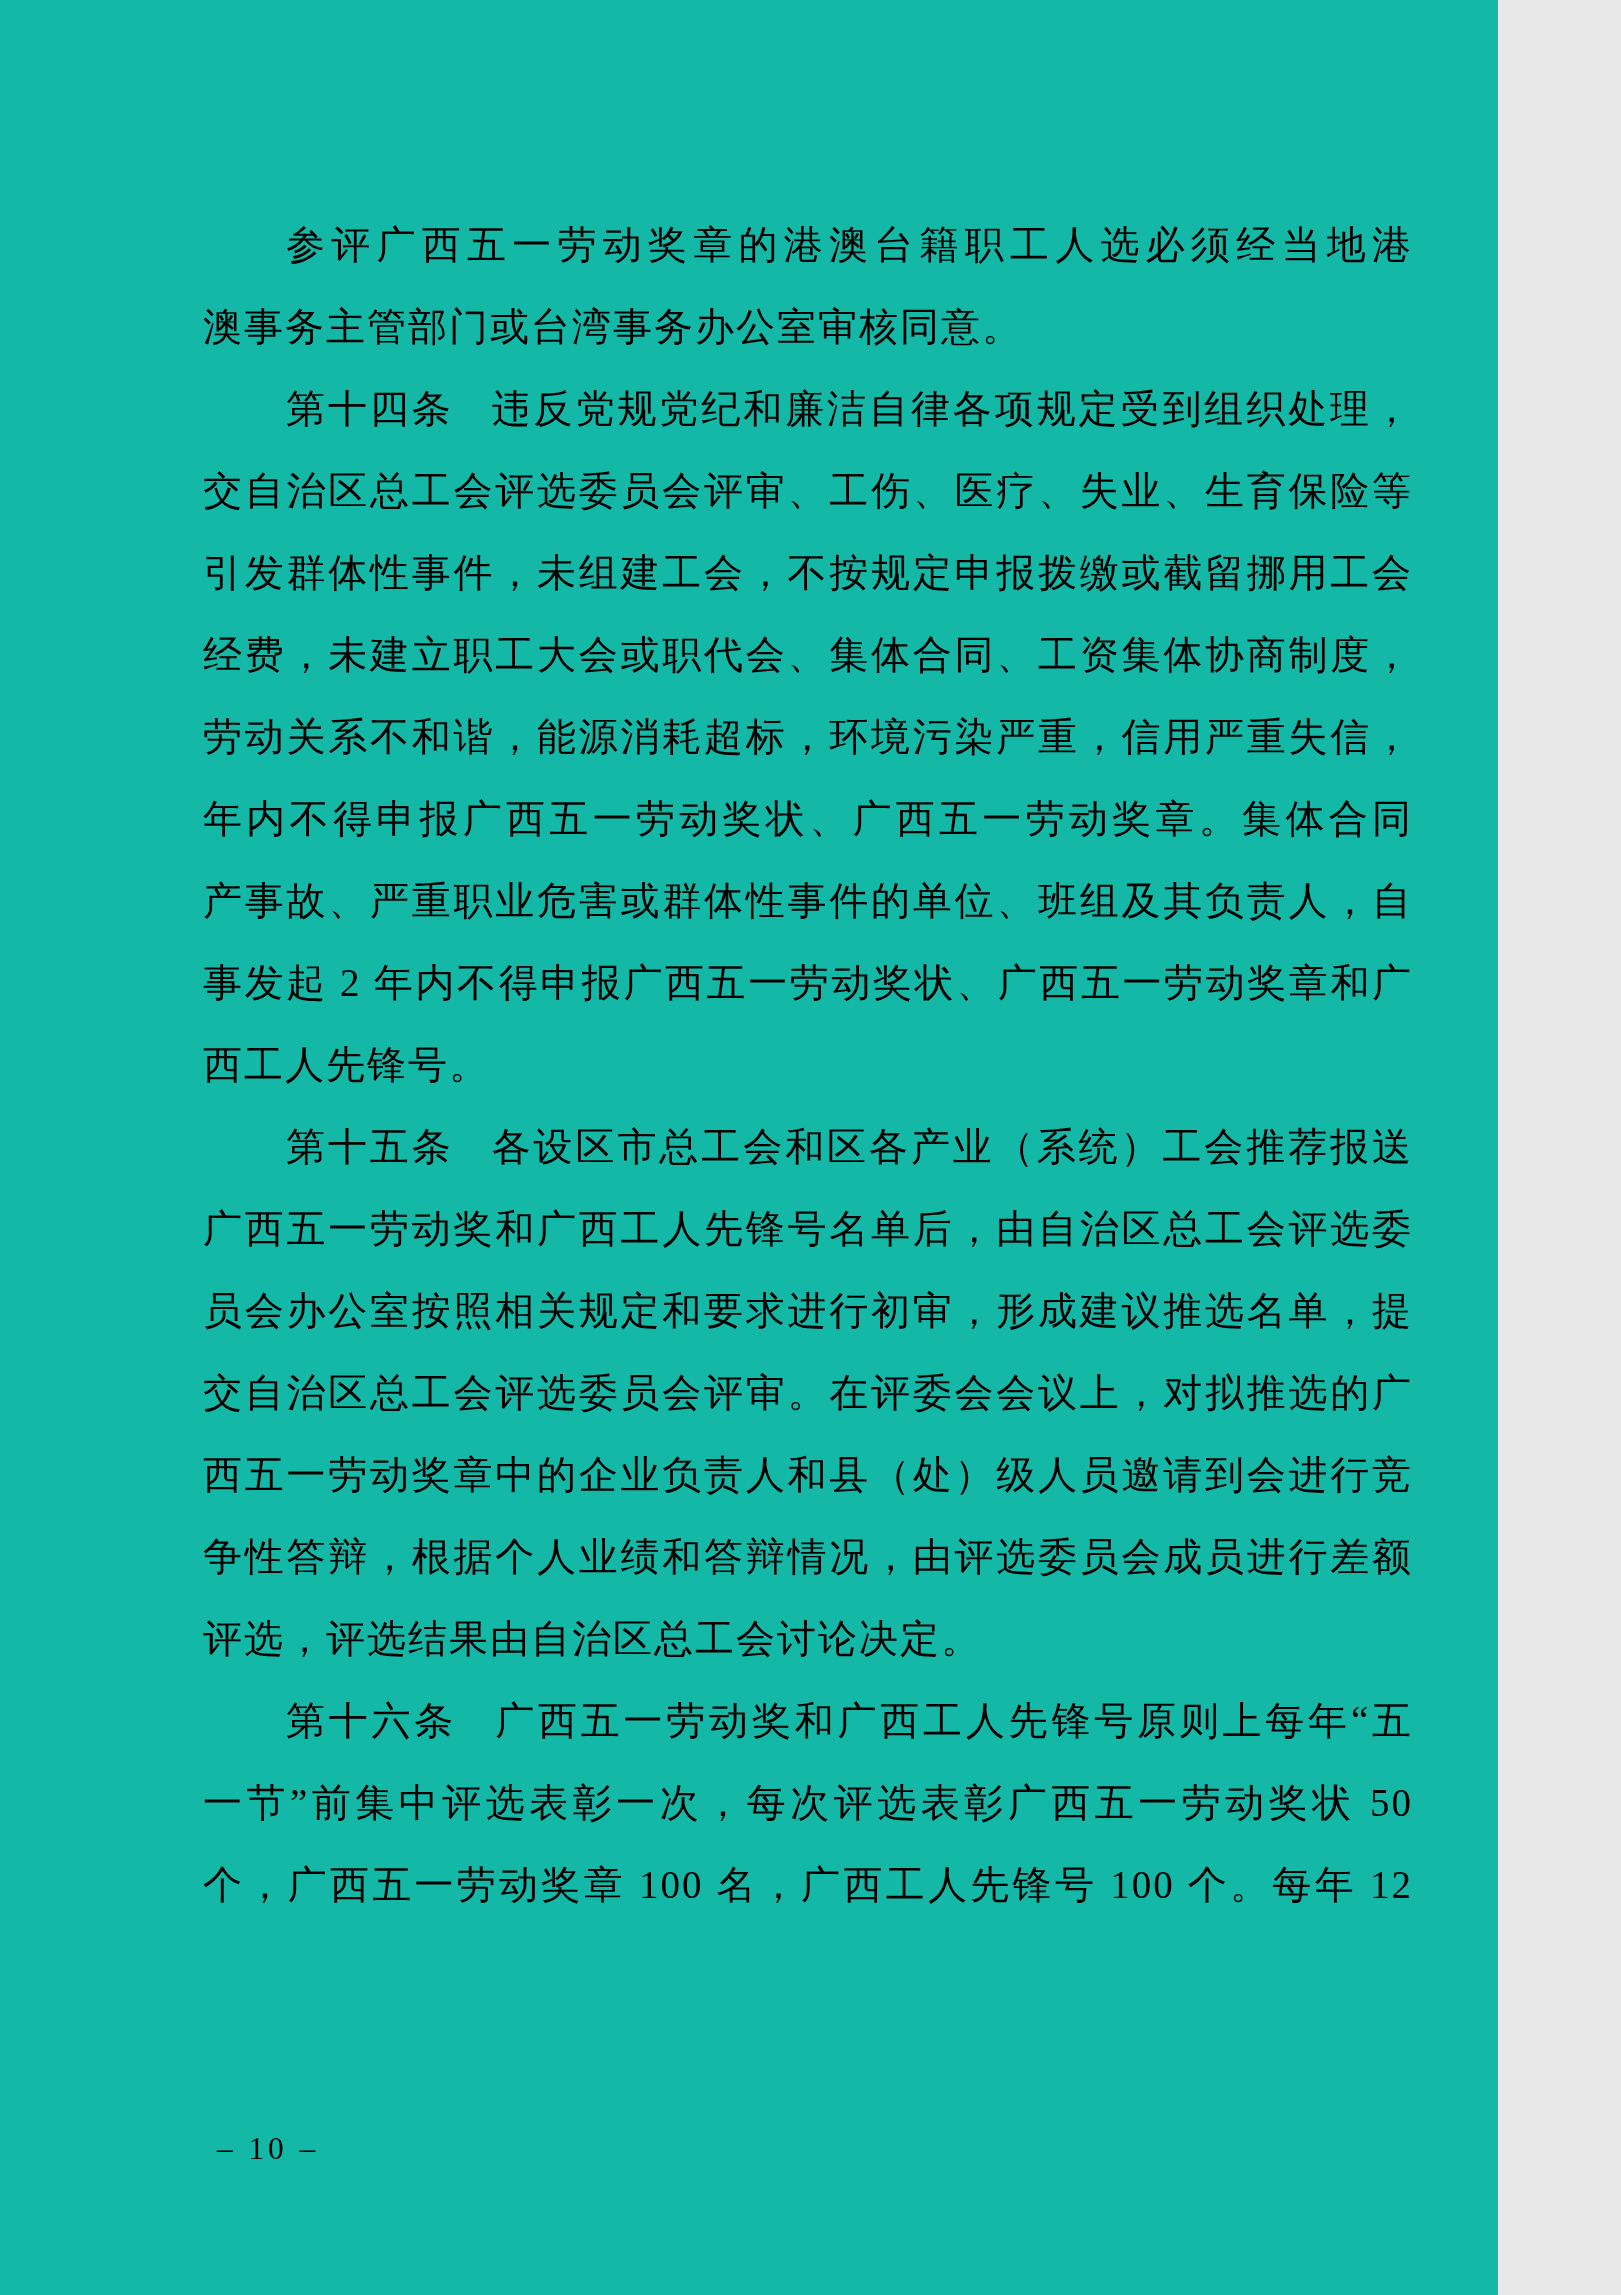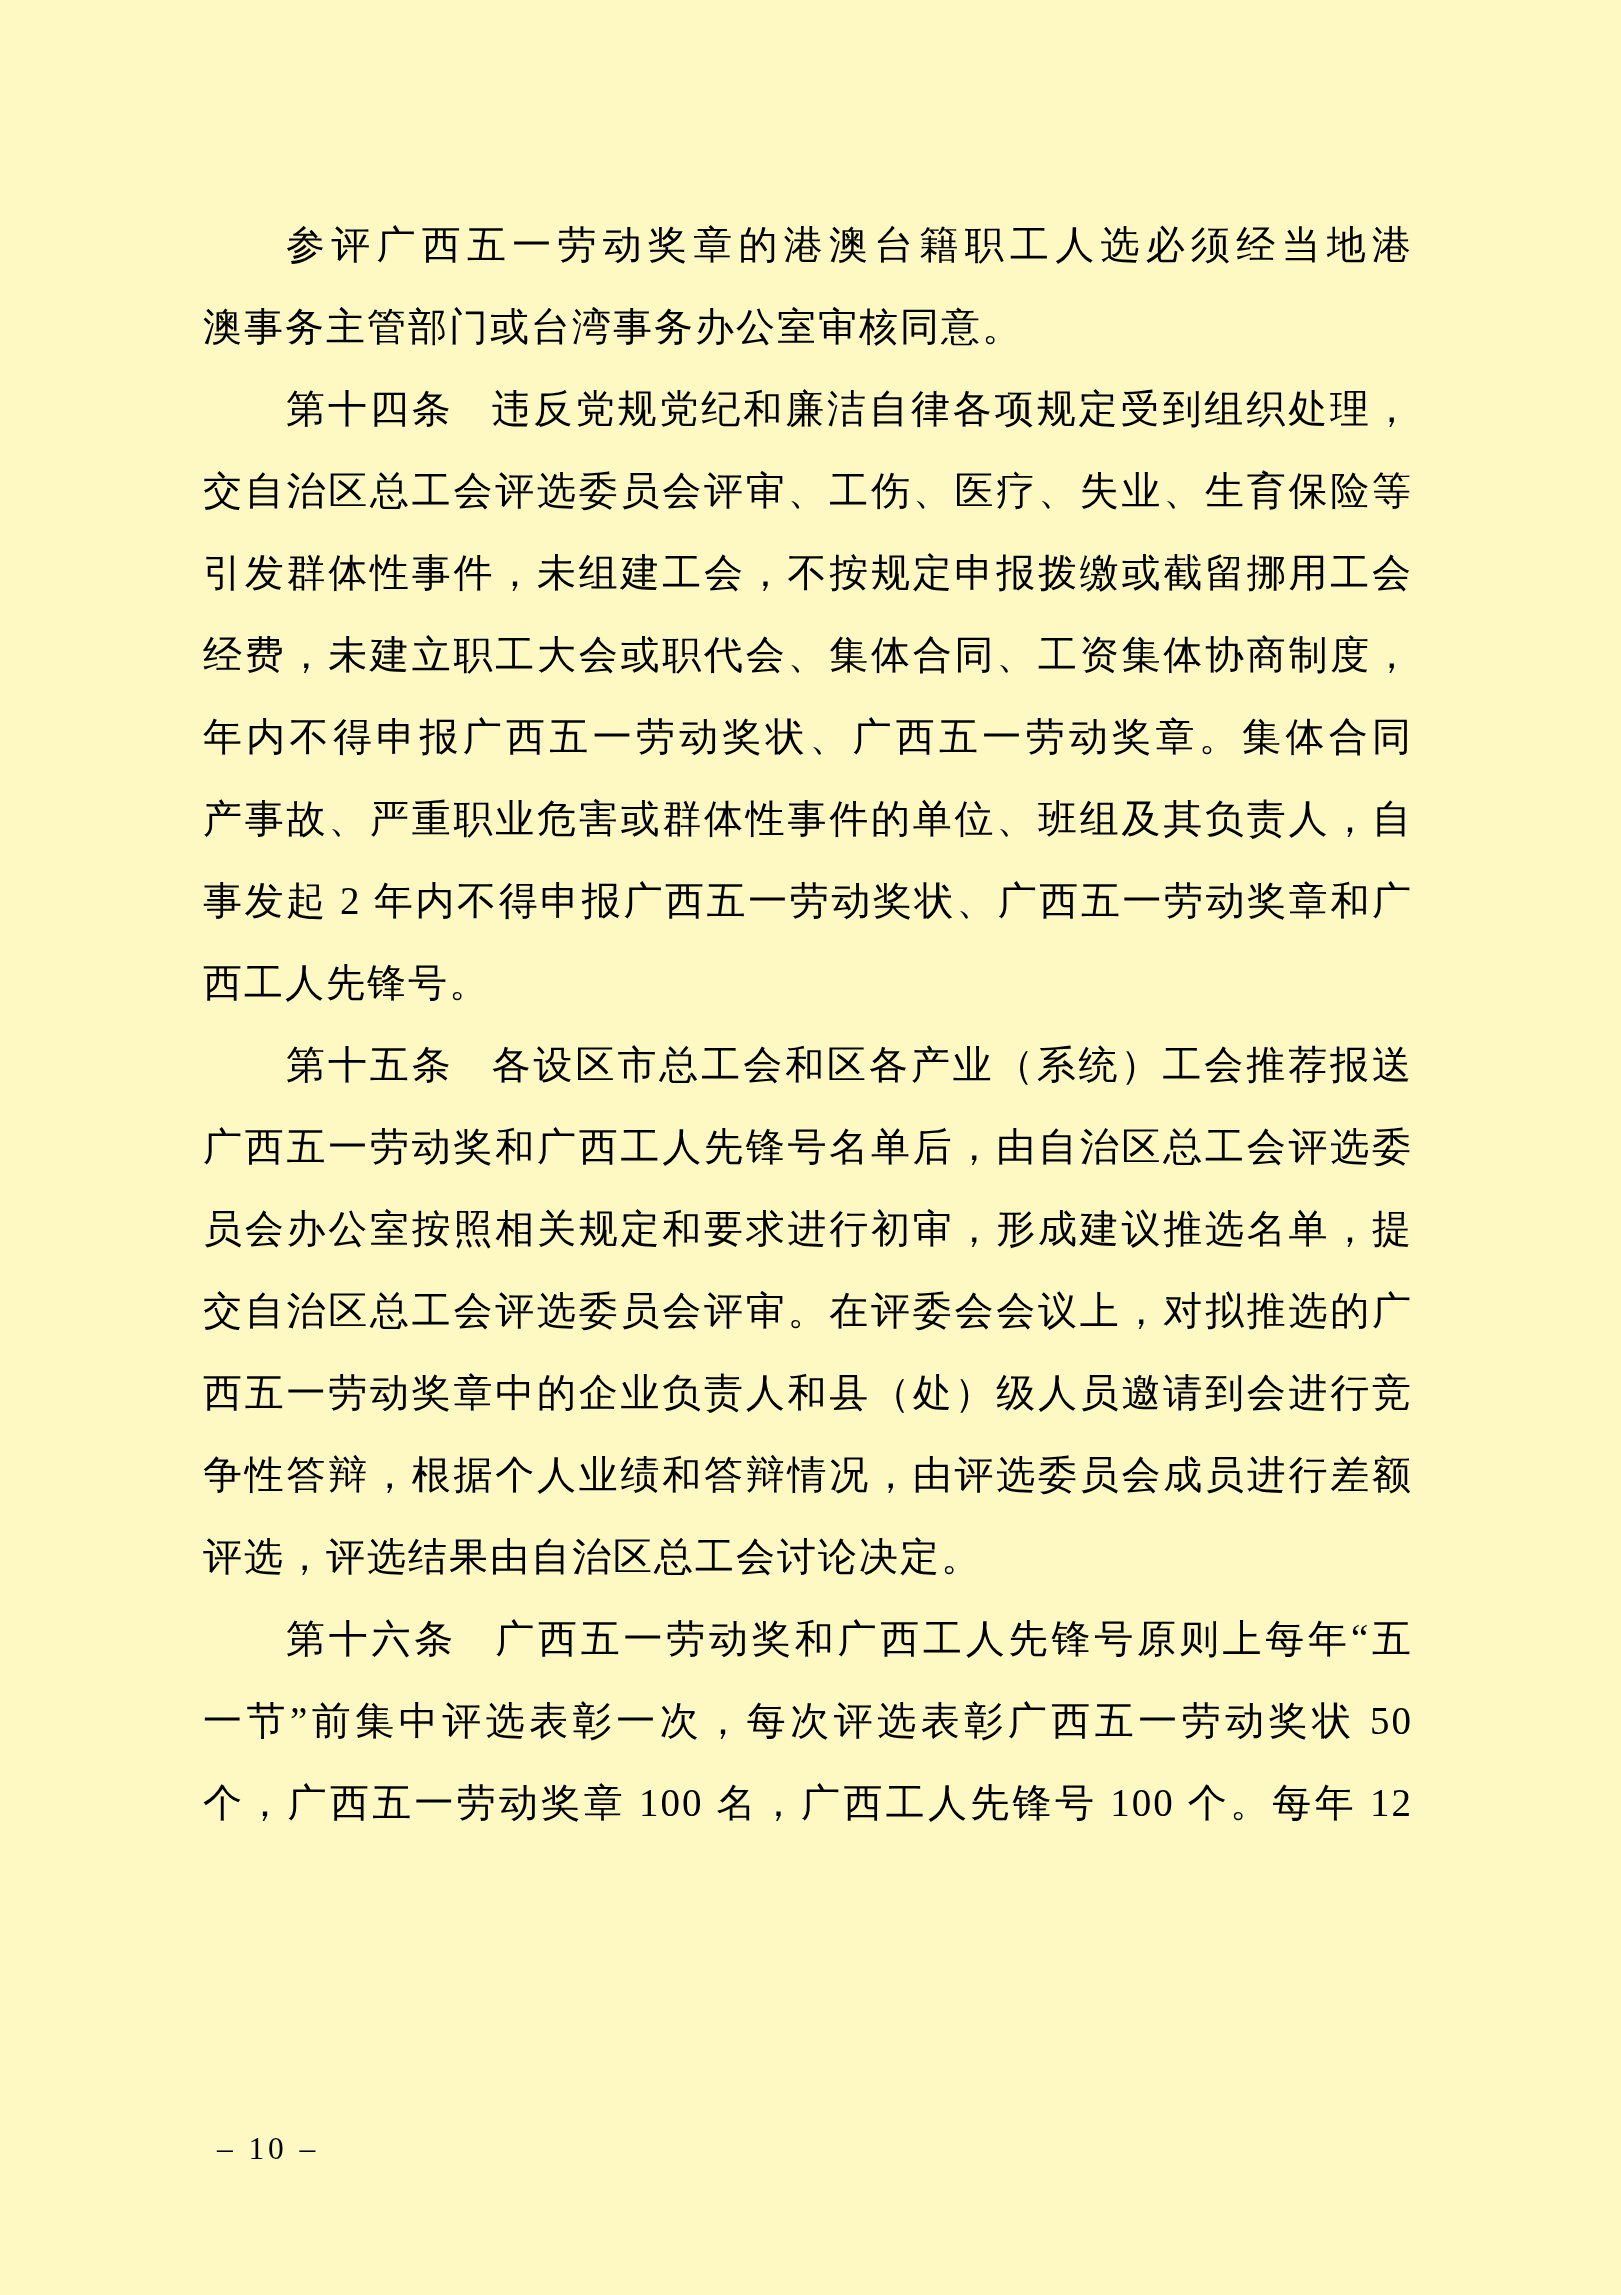--- a/index.html
+++ b/index.html
@@ -1,20 +1,20 @@
 <!DOCTYPE html>
 <html style="font-size:10.5px"><head>
 <meta charset="utf-8">
 <style>
   html,body{margin:0;padding:0;background:#e8e8e8;}
   .page{
     position:relative;
-    width:1621px;
+    width:1498px;
     height:2295px;
-    background:#fef9c3;
+    background:#14b8a6;
     overflow:hidden;
     font-family:"Liberation Serif","DejaVu Serif",serif;
     color:#000;
   }
   .body-text{
     position:absolute;
     left:203px;
     top:204px;
     width:1210px;
   }
@@ -56,20 +56,21 @@
 <div class="page">
   <div class="body-text">
 
     <div class="line indent"><span>参评广西五一劳动奖章的港澳台籍职工人选必须经当地港</span></div>
     <div class="line end"><span>澳事务主管部门或台湾事务办公室审核同意。</span></div>
 
     <div class="line indent"><span class="term">第十四条</span><span>违反党规党纪和廉洁自律各项规定受到组织处理，</span></div>
     <div class="line"><span>交自治区总工会评选委员会评审、工伤、医疗、失业、生育保险等</span></div>
     <div class="line"><span>引发群体性事件，未组建工会，不按规定申报拨缴或截留挪用工会</span></div>
     <div class="line"><span>经费，未建立职工大会或职代会、集体合同、工资集体协商制度，</span></div>
+    <div class="line"><span>劳动关系不和谐，能源消耗超标，环境污染严重，信用严重失信，</span></div>
     <div class="line"><span>年内不得申报广西五一劳动奖状、广西五一劳动奖章。集体合同</span></div>
     <div class="line"><span>产事故、严重职业危害或群体性事件的单位、班组及其负责人，自</span></div>
     <div class="line"><span>事发起 2 年内不得申报广西五一劳动奖状、广西五一劳动奖章和广</span></div>
     <div class="line end"><span>西工人先锋号。</span></div>
 
     <div class="line indent"><span class="term">第十五条</span><span>各设区市总工会和区各产业（系统）工会推荐报送</span></div>
     <div class="line"><span>广西五一劳动奖和广西工人先锋号名单后，由自治区总工会评选委</span></div>
     <div class="line"><span>员会办公室按照相关规定和要求进行初审，形成建议推选名单，提</span></div>
     <div class="line"><span>交自治区总工会评选委员会评审。在评委会会议上，对拟推选的广</span></div>
     <div class="line"><span>西五一劳动奖章中的企业负责人和县（处）级人员邀请到会进行竞</span></div>

